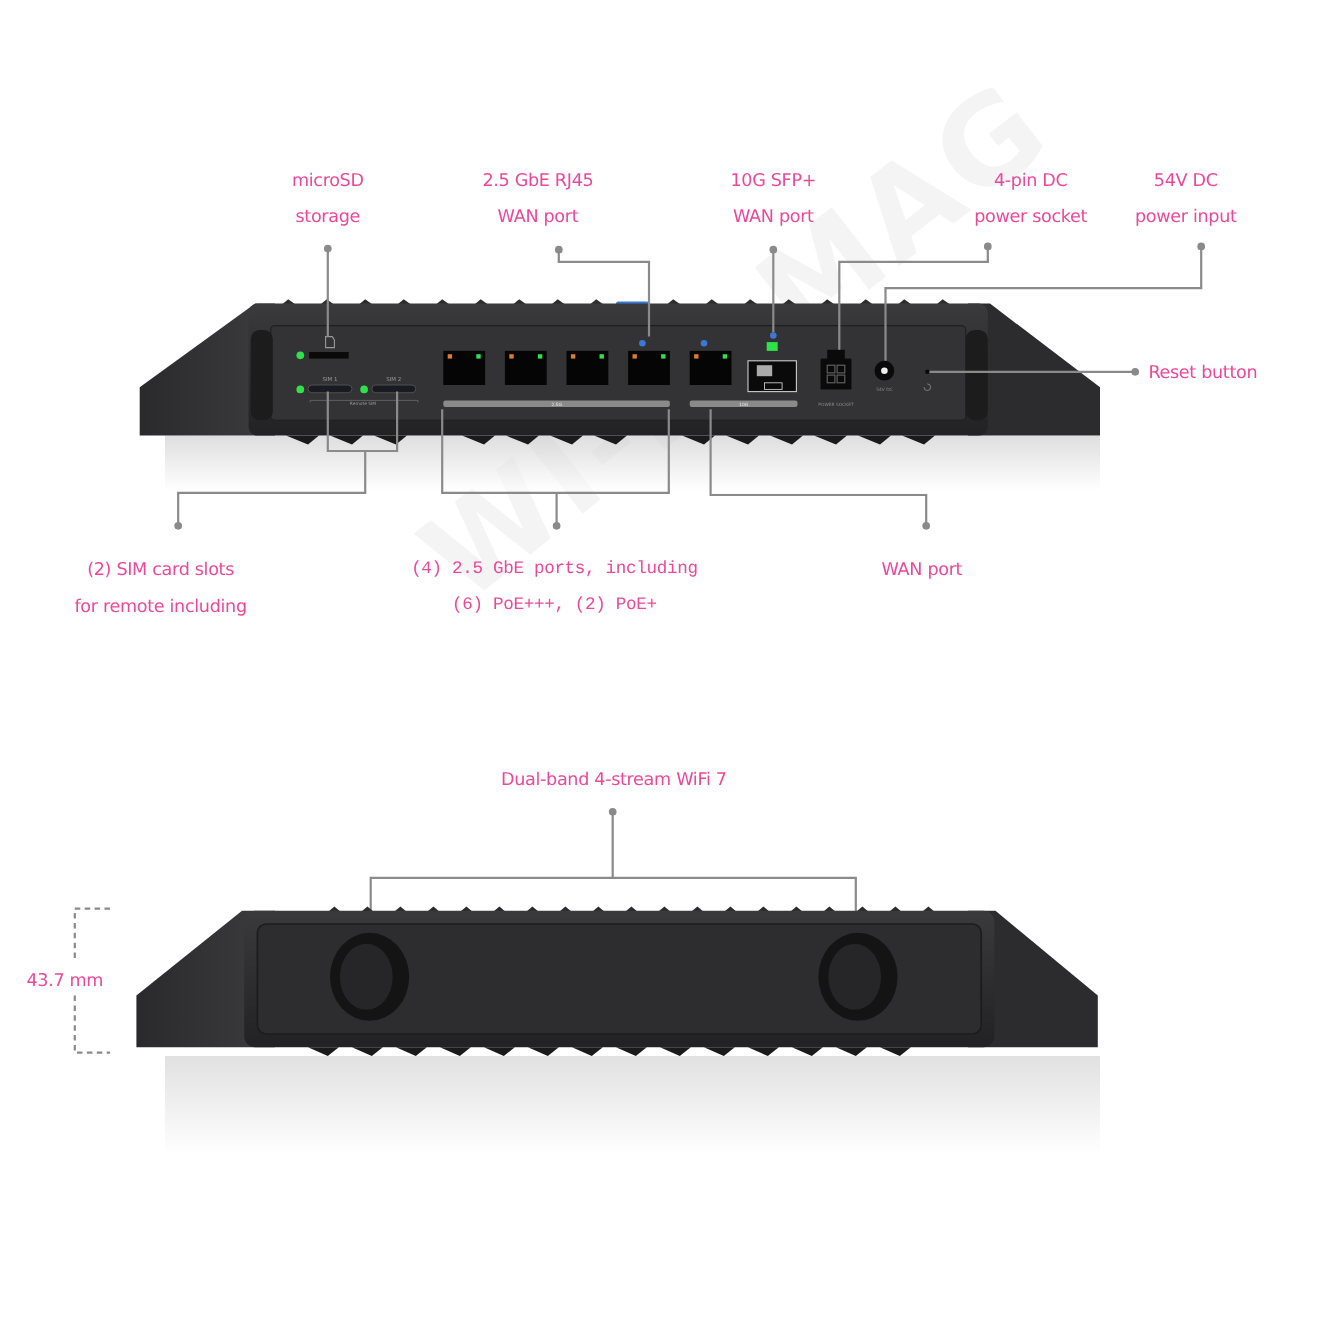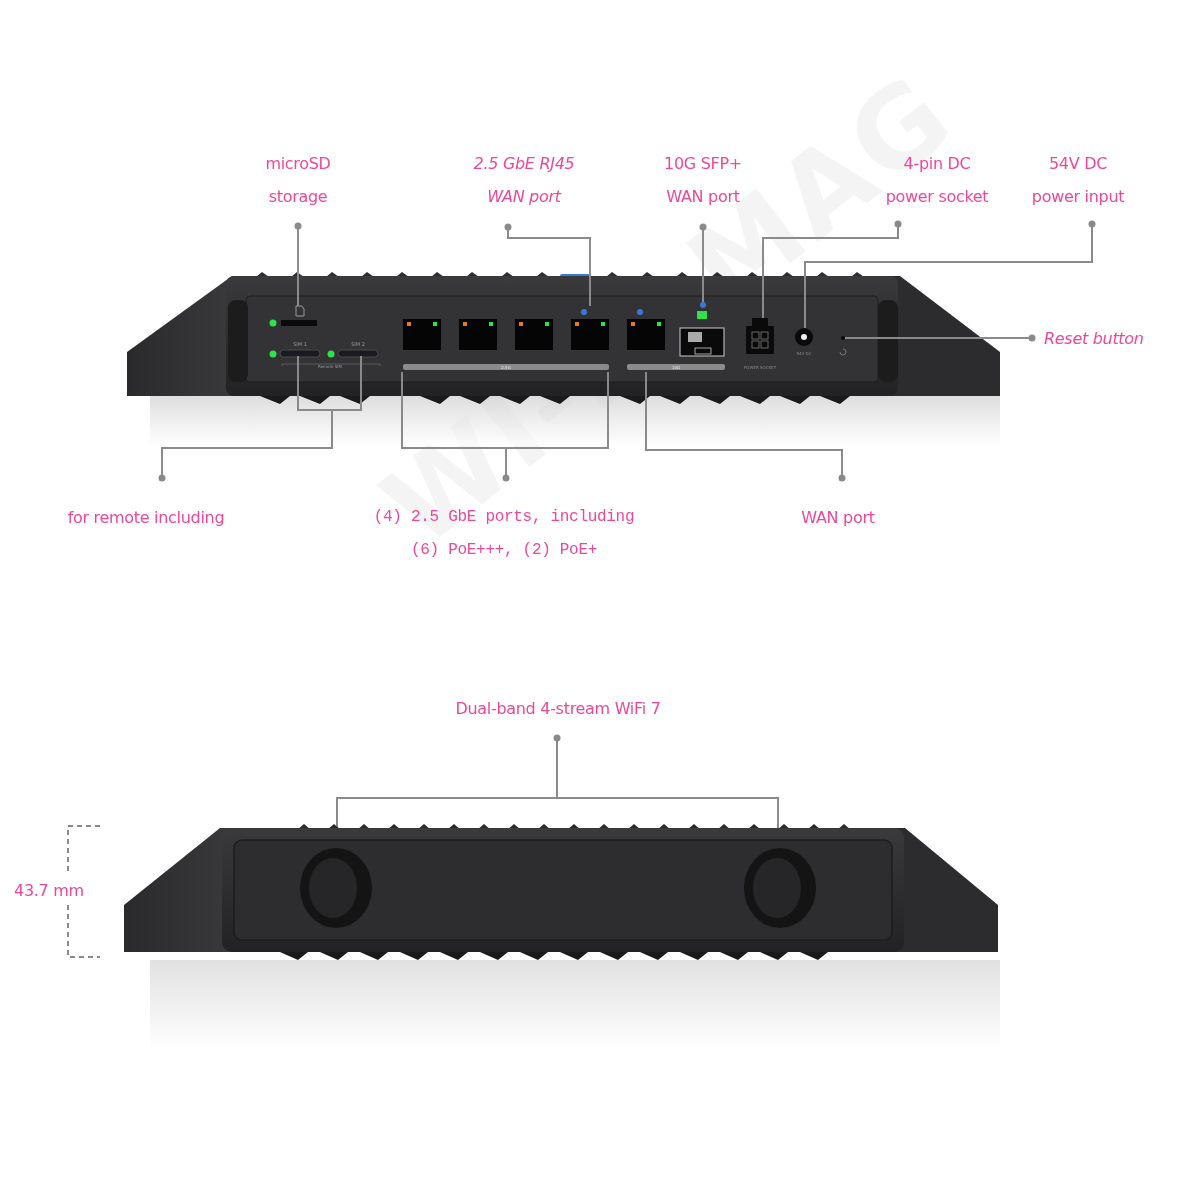--- a/index.html
+++ b/index.html
@@ -264,49 +264,50 @@
   <g>
     <ellipse cx="780" cy="888" rx="36" ry="40" fill="#141414"></ellipse>
     <ellipse cx="777" cy="888" rx="24" ry="30" fill="#262628"></ellipse>
   </g>
 </svg>
 
 <div class="label" style="left:220px; top:147px; width:156px;">
   <span>microSD</span>
   <span>storage</span>
 </div>
-<div class="label" style="left:421px; top:147px; width:206px;font-style:italic;">
+<div class="label" style="left:386px; top:147px; width:206px;">
   <span>2.5 GbE RJ45</span>
   <span>WAN port</span>
 </div>
 <div class="label" style="left:626px; top:147px; width:154px;">
   <span>10G SFP+</span>
   <span>WAN port</span>
 </div>
 <div class="label" style="left:846px; top:147px; width:182px;">
   <span>4-pin DC</span>
   <span>power socket</span>
 </div>
 <div class="label" style="left:998px; top:147px; width:160px;">
   <span>54V DC</span>
   <span>power input</span>
 </div>
-<div class="label" style="left:1044px; top:322px; text-align:center;font-style:italic;">
+<div class="label" style="left:1044px; top:322px; text-align:center;">
   <span>Reset button</span>
 </div>
 
 <div class="label" style="left:0px; top:501px; width:292px;">
+  <span>(2) SIM card slots</span>
   <span>for remote including</span>
 </div>
 <div class="label" style="left:336px; top:501px; width:336px;font-family:Liberation Mono, monospace;">
   <span>(4) 2.5 GbE ports, including</span>
   <span>(6) PoE+++, (2) PoE+</span>
 </div>
 <div class="label" style="left:700px; top:501px; width:276px;">
   <span>WAN port</span>
 </div>
 
 <div class="label" style="left:380px; top:692px; width:356px;">
   <span>Dual-band 4-stream WiFi 7</span>
 </div>
-<div class="label" style="left:14px; top:874px; text-align:left;">
+<div class="label" style="left:24px; top:874px; text-align:left;">
   <span>43.7 mm</span>
 </div>
 
 </body></html>

